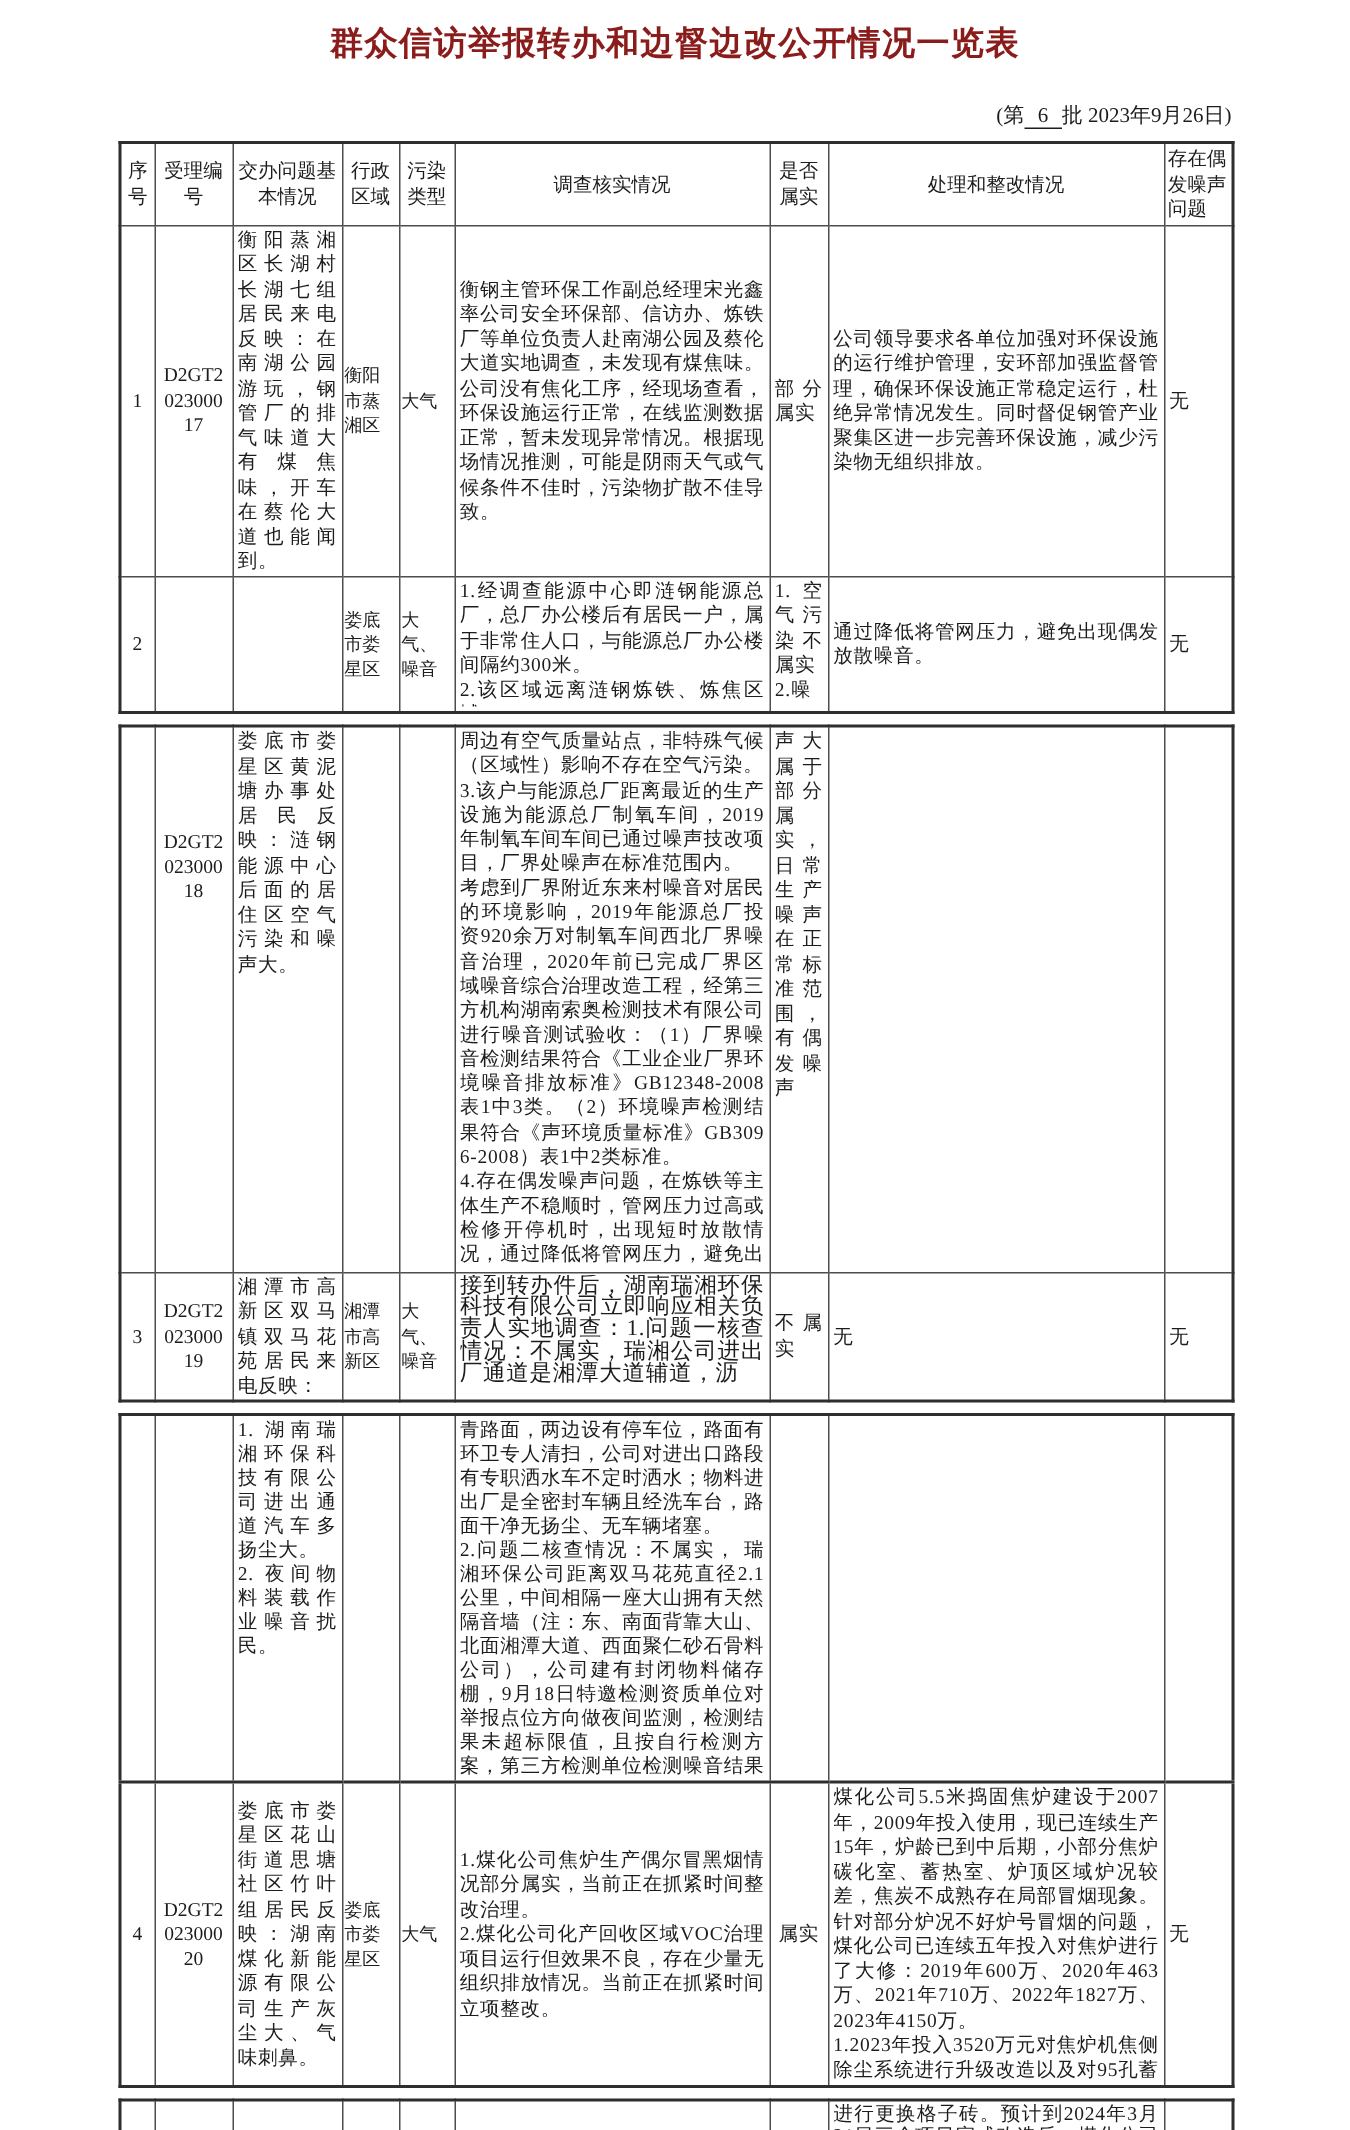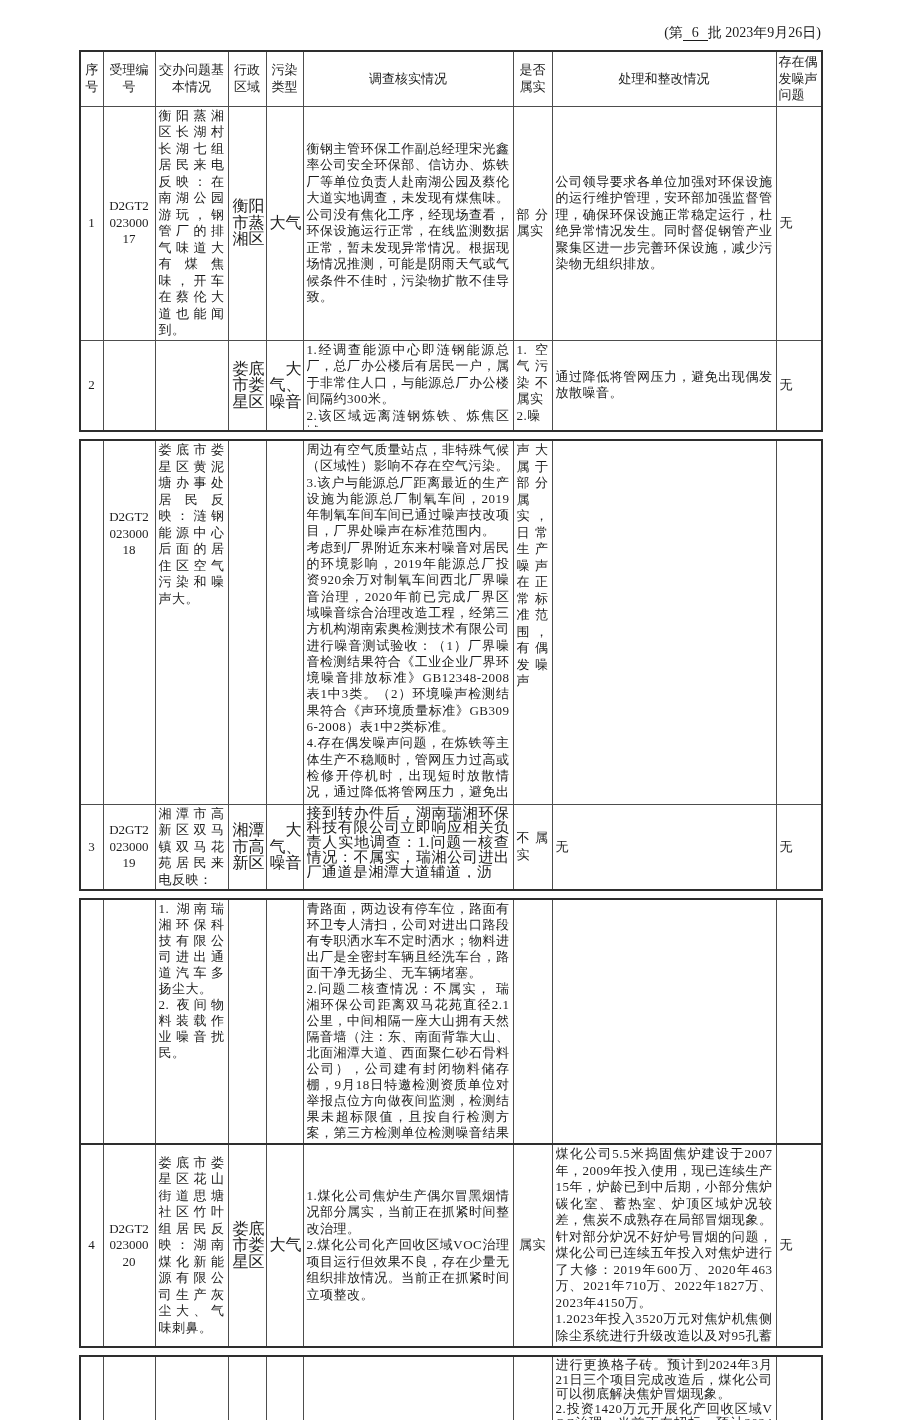--- a/index.html
+++ b/index.html
@@ -35,36 +35,37 @@
   tr.r2b   { height:364px; }
   tr.r3a   { height:77px; }
   tr.r3b   { height:245px; }
   tr.r4a   { height:203px; }
   tr.r4b   { height:90px; }
   tr.r4a td { border-top:2px solid #2e2e2e; }
   td.hdr  { text-align:center; vertical-align:middle; padding:2px 2px; letter-spacing:0; }
   td.ctr  { text-align:center; }
   td.vt   { vertical-align:top; }
   td.wu   { vertical-align:middle; text-align:left; }
-  td.sm   { font-size:16px; letter-spacing:0; padding:1px 1px; text-align:right;margin-left:40px; }
+  td.sm   { font-size:12px; letter-spacing:0; padding:1px 1px; text-align:left;margin-left:40px; }
   td.pt68 { padding-top:68px; }
   td.pt40 { }
   .pre   { white-space:pre-wrap; }
   .box   { overflow:hidden; }
   .lh163 { line-height:16.3px; }
   .lh16  { line-height:16px; }
   .tight { line-height:14.8px; font-size:15px; }
   .tight2{ line-height:14.5px; }
   .code  { letter-spacing:0; padding:1px 4px; text-align:center; }
 </style>
 </head>
 <body>
 
 <div class="doc">
 
+  <h1 class="title">群众信访举报转办和边督边改公开情况一览表</h1>
 
   <div class="dateline"><span>(第</span><span class="batch">6</span><span>批 2023年9月26日)</span></div>
 
   <table class="band">
     <colgroup>
       <col style="width:23px">
         <col style="width:52px">
         <col style="width:73px">
       <col style="width:38px">
         <col style="width:37px">

